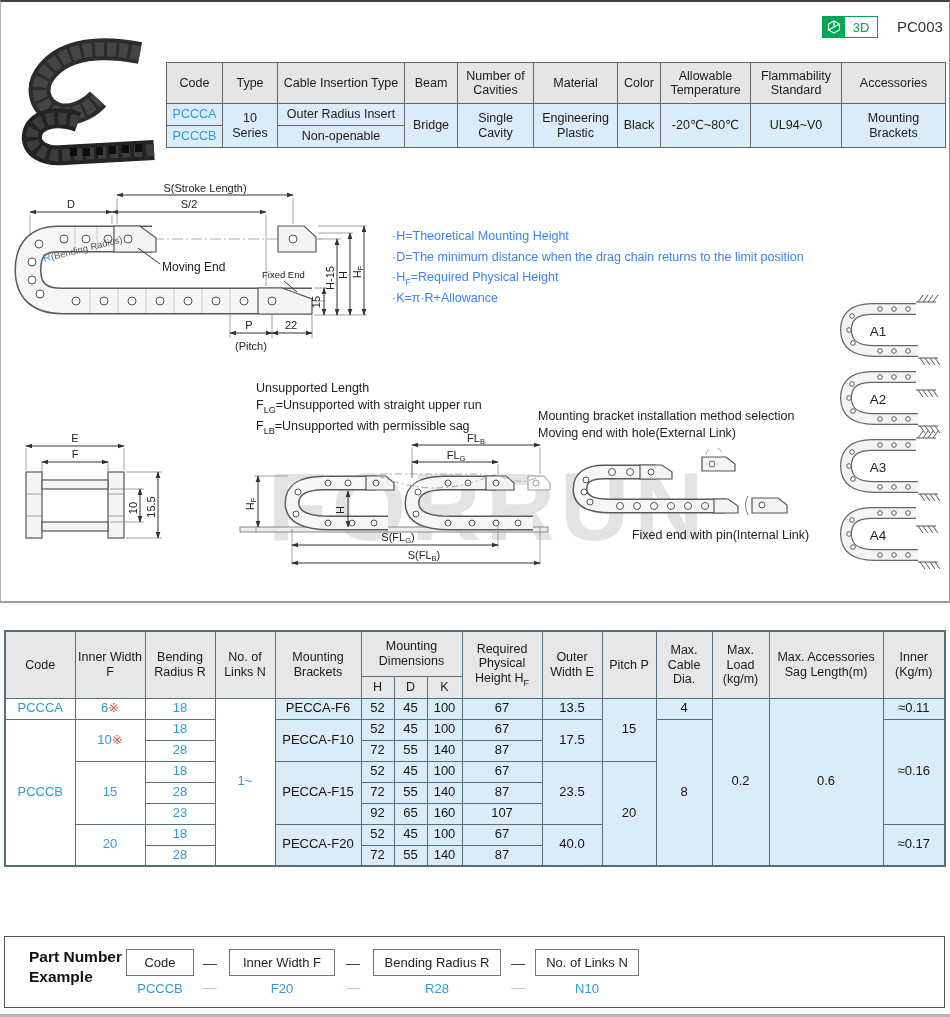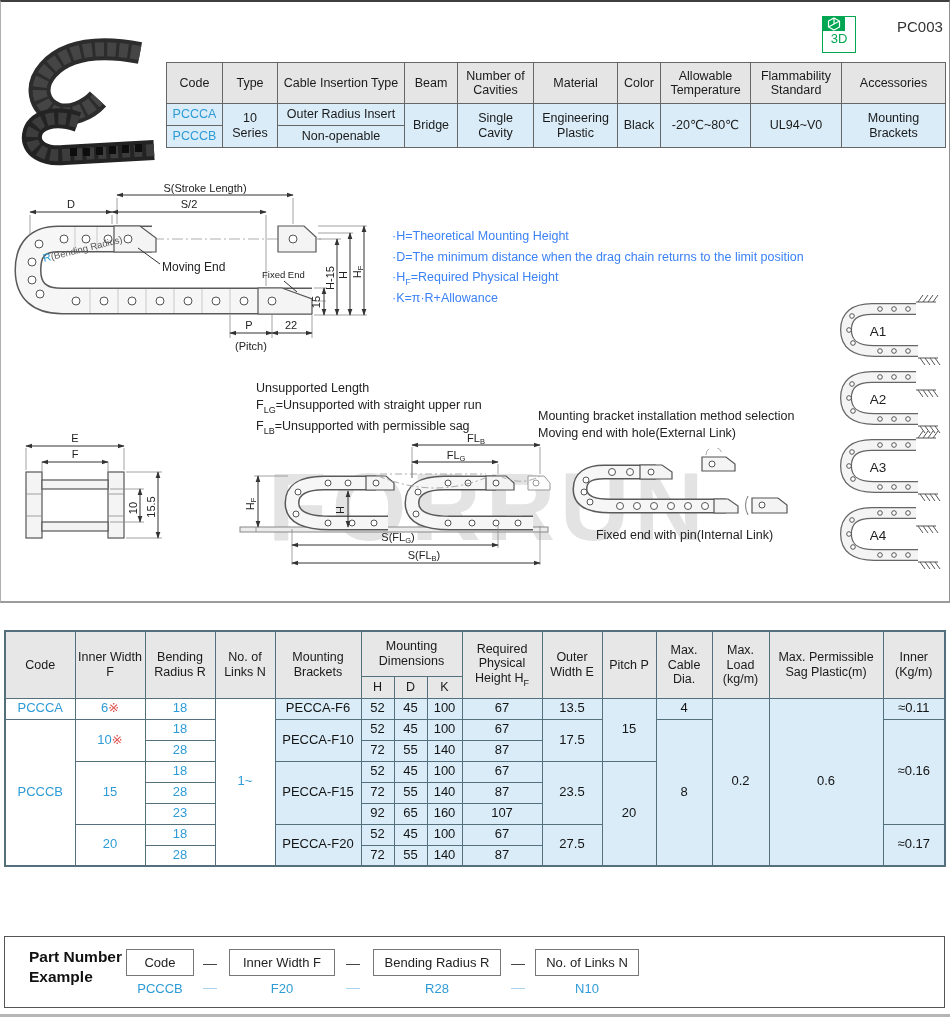--- a/index.html
+++ b/index.html
@@ -5,21 +5,21 @@
   *{margin:0;padding:0;box-sizing:border-box;}
   html,body{width:950px;height:1017px;}
   body{position:relative;background:#fff;font-family:"Liberation Sans","DejaVu Sans",sans-serif;color:#1a1a1a;overflow:hidden;}
   .abs{position:absolute;z-index:1;}
   
   .sheet-top{position:absolute;left:0;top:0;width:950px;height:603px;border-top:2px solid #3f3f3f;border-left:1px solid #b0b0b0;border-right:1px solid #8f8f8f;border-bottom:2px solid #9b9b9b;z-index:0;}
   .page-bottom{position:absolute;left:0;bottom:0;width:950px;height:3px;background:#b5b5b5;z-index:0;}
   
   .watermark{position:absolute;left:268px;top:452px;font-size:96px;font-weight:700;letter-spacing:5px;color:#e3e3e3;z-index:0;}
   
-  .badge3d{position:absolute;left:822px;top:16px;height:37px;display:flex;align-items:stretch;border:1px solid #00a651;background:#fff;z-index:2;flex-direction:column;}
+  .badge3d{position:absolute;left:822px;top:16px;height:22px;display:flex;align-items:stretch;border:1px solid #00a651;background:#fff;z-index:2;}
   .badge3d .cube{width:22px;background:#00a651;display:flex;align-items:center;justify-content:center;}
   .badge3d .lbl{width:32px;display:flex;align-items:center;justify-content:center;color:#00a651;font-size:13px;}
   .pcode{position:absolute;left:897px;top:18px;font-size:15px;color:#333;z-index:2;}
   
   .info-tbl{border-collapse:collapse;table-layout:fixed;width:779px;}
   .info-tbl th,.info-tbl td{border:1px solid #666;text-align:center;vertical-align:middle;padding:1px 2px;line-height:1.15;}
   .info-tbl th{background:#e5e5e5;font-weight:normal;font-size:12.5px;color:#1a1a1a;height:41px;}
   .info-tbl td{background:#d9ecf8;font-size:12.5px;height:22px;color:#1a1a1a;}
   .info-tbl td.code{color:#2e9bd6;}
   
@@ -314,21 +314,21 @@
     <polygon class="part" points="146,9 170,9 179,16 179,23 146,23"></polygon>
       <circle class="pin" cx="156" cy="16" r="3"></circle>
     <path class="phantom" d="M150 7 A 8 8 0 0 1 166 7"></path>
   </g>
   <g>
     <polygon class="part" points="196,50 222,50 231,57 231,65 196,65"></polygon>
       <circle class="pin" cx="206" cy="57" r="3"></circle>
     <path d="M192 48 Q 187 57 192 67" fill="none" stroke="#777" stroke-width="1"></path>
   </g>
 </svg>
-<div class="txtblock" style="left:562px;top:527px;width:245px;text-align:center">Fixed end with pin(Internal Link)</div>
+<div class="txtblock" style="left:598px;top:527px;width:245px;text-align:center">Fixed end with pin(Internal Link)</div>
 
 <svg class="abs" style="left:826px;top:292px" width="118" height="285" viewBox="0 0 118 285">
   <g transform="translate(4,4)">
     <path d="M86 13 H42 Q16 13 16 34 Q16 55 44 55 H88" fill="none" stroke="#666" stroke-width="12"></path>
     <path d="M86 13 H42 Q16 13 16 34 Q16 55 44 55 H88" fill="none" stroke="#f4f4f4" stroke-width="9.5"></path>
     <g>
         <circle class="pin" cx="50" cy="13" r="2.3"></circle>
         <circle class="pin" cx="64" cy="13" r="2.3"></circle>
         <circle class="pin" cx="78" cy="13" r="2.3"></circle>
         <circle class="pin" cx="22" cy="20" r="2.3"></circle>
@@ -422,21 +422,21 @@
     <th rowspan="2">Inner Width F</th>
     <th rowspan="2">Bending Radius R</th>
     <th rowspan="2">No. of Links N</th>
     <th rowspan="2">Mounting Brackets</th>
     <th colspan="3">Mounting Dimensions</th>
     <th rowspan="2"><span>Required Physical Height H</span><sub>F</sub></th>
     <th rowspan="2">Outer Width E</th>
     <th rowspan="2">Pitch P</th>
     <th rowspan="2">Max. Cable Dia.</th>
     <th rowspan="2">Max. Load (kg/m)</th>
-    <th rowspan="2">Max. Permissible Sag Plastic(m)</th>
+    <th rowspan="2">Max. Accessories Sag Length(m)</th>
     <th rowspan="2">Inner (Kg/m)</th>
   </tr>
   <tr class="h2">
     <th>H</th>
     <th>D</th>
     <th>K</th>
   </tr>
   <tr>
     <td class="wb">PCCCA</td>
     <td class="wb"><span>6</span><span class="red">※</span></td>
@@ -500,21 +500,21 @@
     <td class="lb">107</td>
   </tr>
   <tr>
     <td class="wb" rowspan="2">20</td>
     <td class="wb">18</td>
     <td class="lb" rowspan="2">PECCA-F20</td>
     <td class="lb">52</td>
     <td class="lb">45</td>
     <td class="lb">100</td>
     <td class="lb">67</td>
-    <td class="lb" rowspan="2">27.5</td>
+    <td class="lb" rowspan="2">40.0</td>
     <td class="lb" rowspan="2">≈0.17</td>
   </tr>
   <tr>
     <td class="wb">28</td>
     <td class="lb">72</td>
     <td class="lb">55</td>
     <td class="lb">140</td>
     <td class="lb">87</td>
   </tr>
 </tbody>

